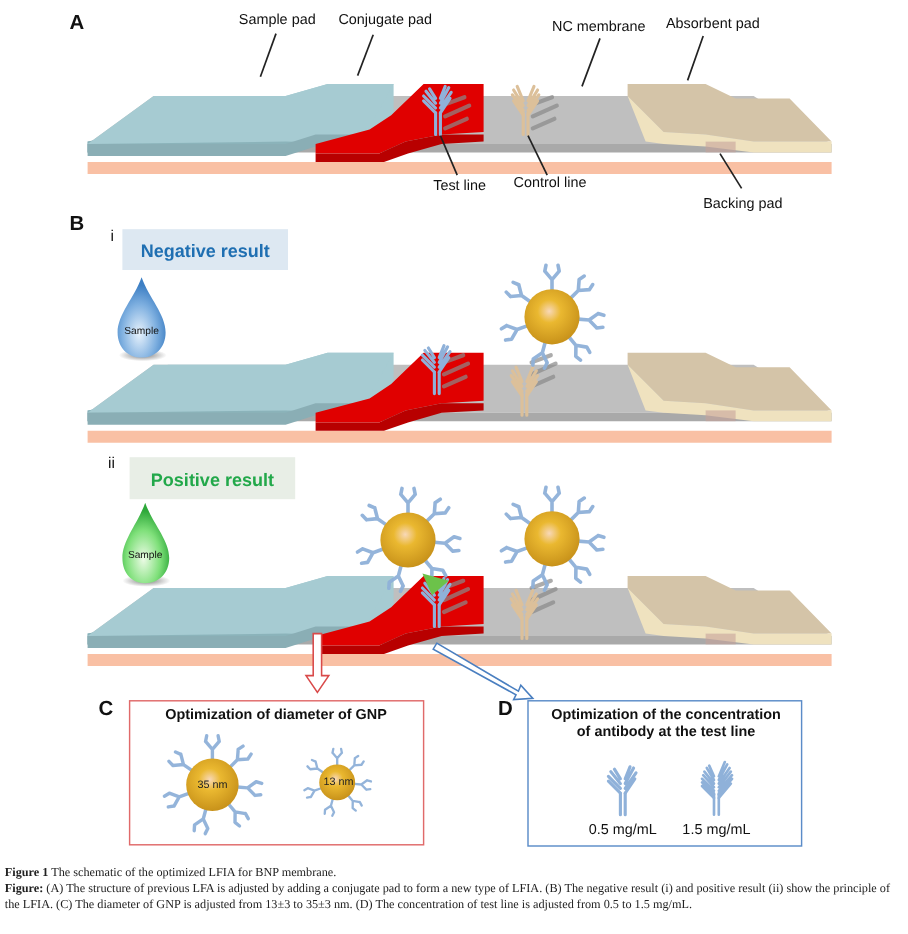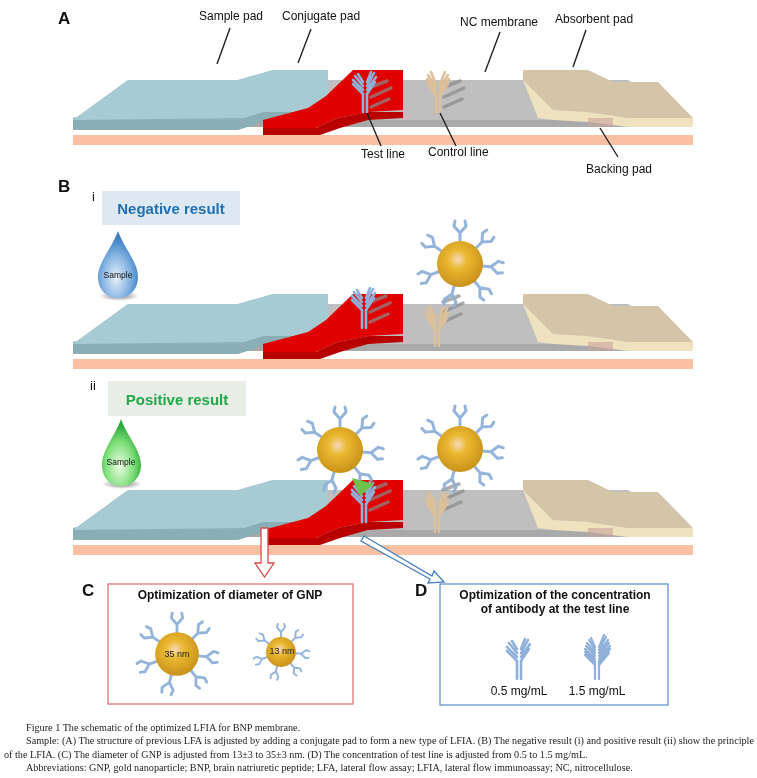--- a/index.html
+++ b/index.html
@@ -9,21 +9,21 @@
     .lbl { font-family: "Liberation Sans", sans-serif; font-size: 12px; fill: #111; }
     .sub { font-family: "Liberation Sans", sans-serif; font-size: 13px; fill: #111; }
     .result-neg { font-family: "Liberation Sans", sans-serif; font-weight: bold; font-size: 15px; fill: #1f6fb2; }
     .result-pos { font-family: "Liberation Sans", sans-serif; font-weight: bold; font-size: 15px; fill: #22a84a; }
     .drop-txt { font-family: "Liberation Sans", sans-serif; font-size: 8.5px; fill: #111; }
     .box-title { font-family: "Liberation Sans", sans-serif; font-weight: bold; font-size: 12px; fill: #111; }
     .gnp-txt { font-family: "Liberation Sans", sans-serif; font-size: 9px; fill: #222; }
     .conc-txt { font-family: "Liberation Sans", sans-serif; font-size: 12px; fill: #111; }
     #caption { position: absolute; left: 4px; top: 721px; width: 750px; font-family: "Liberation Serif", serif; font-size: 10.2px; line-height: 13.4px; color: #222; }
     #caption p { margin: 0; }
-    #caption b { font-weight: normal; margin-left: 22px; }
+    #caption b { font-weight: bold; }
   </style>
 </head>
 <body>
 
 <svg id="fig" width="757" height="715" viewBox="0 0 757 715" xmlns="http://www.w3.org/2000/svg">
   <defs>
     <radialGradient id="goldGrad" cx="0.45" cy="0.4" r="0.6">
       <stop offset="0" stop-color="#f8d8b8"></stop>
       <stop offset="0.35" stop-color="#eab830"></stop>
       <stop offset="1" stop-color="#c8921a"></stop>
@@ -240,15 +240,14 @@
           <path d="M2,-14 L12,-26 M2,-17 L13,-30 M2,-20 L13,-33 M2,-23 L12,-36 M2,-26 L11,-39 M2,-29 L9,-42 M2,-32 L7,-44"></path>
         </g>
       </g>
       <text class="conc-txt" x="597" y="695" text-anchor="middle">1.5 mg/mL</text>
     </g>
   </g>
 </svg>
 
 <div id="caption">
   <p><b>Figure 1</b> <span>The schematic of the optimized LFIA for BNP membrane.</span></p>
-  <p><b>Sample:</b> <span>(A) The structure of previous LFA is adjusted by adding a conjugate pad to form a new type of LFIA. (B) The negative result (i) and positive result (ii) show the principle of the LFIA. (C) The diameter of GNP is adjusted from 13±3 to 35±3 nm. (D) The concentration of test line is adjusted from 0.5 to 1.5 mg/mL.</span></p>
-  <p><b>Abbreviations:</b> <span>GNP, gold nanoparticle; BNP, brain natriuretic peptide; LFA, lateral flow assay; LFIA, lateral flow immunoassay; NC, nitrocellulose.</span></p>
+  <p><b>Figure:</b> <span>(A) The structure of previous LFA is adjusted by adding a conjugate pad to form a new type of LFIA. (B) The negative result (i) and positive result (ii) show the principle of the LFIA. (C) The diameter of GNP is adjusted from 13±3 to 35±3 nm. (D) The concentration of test line is adjusted from 0.5 to 1.5 mg/mL.</span></p>
 </div>
 
 </body></html>

